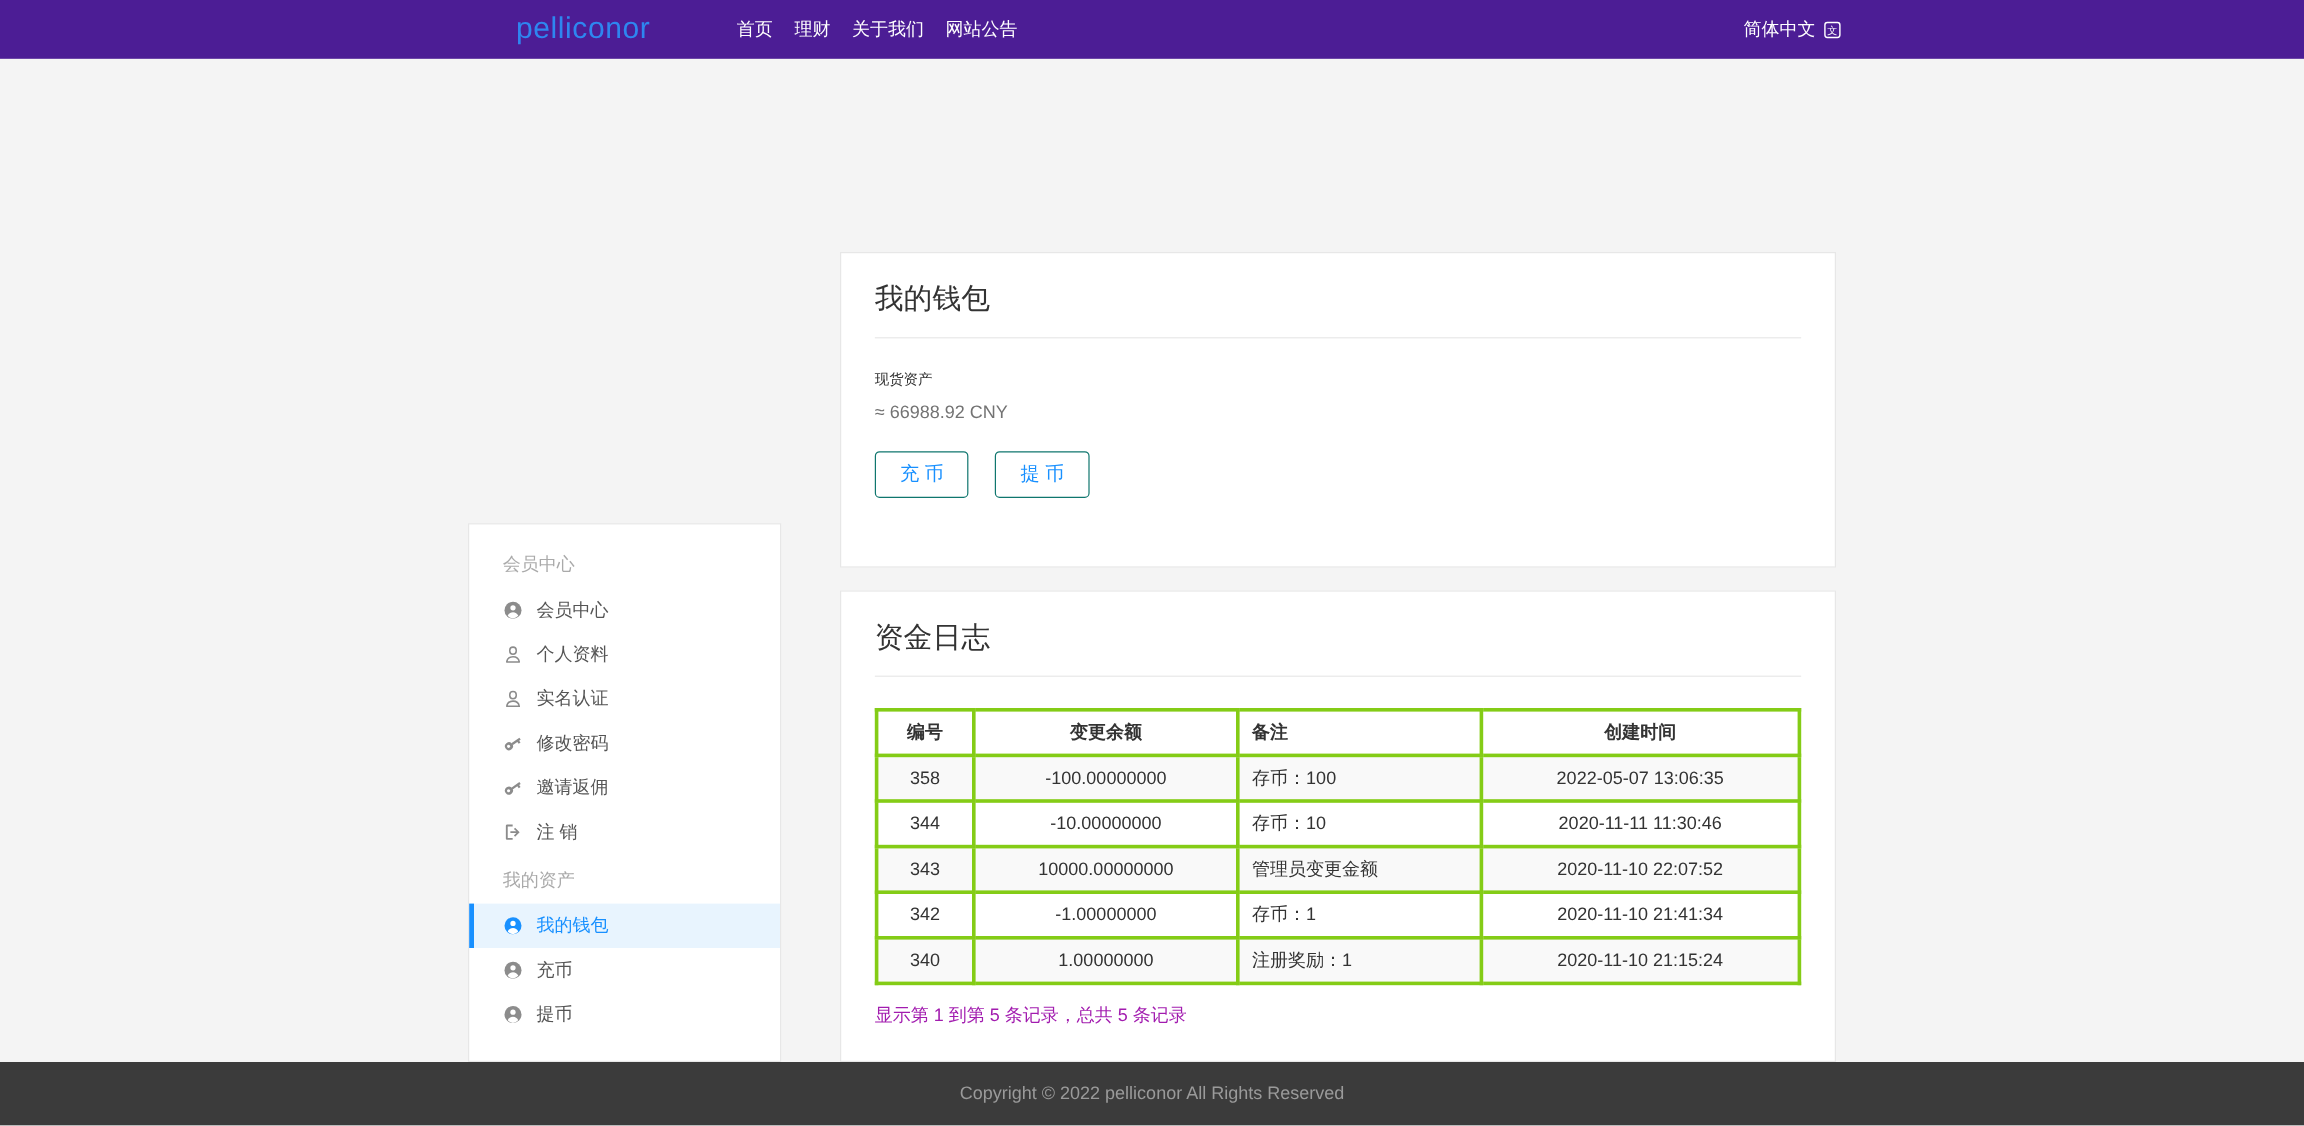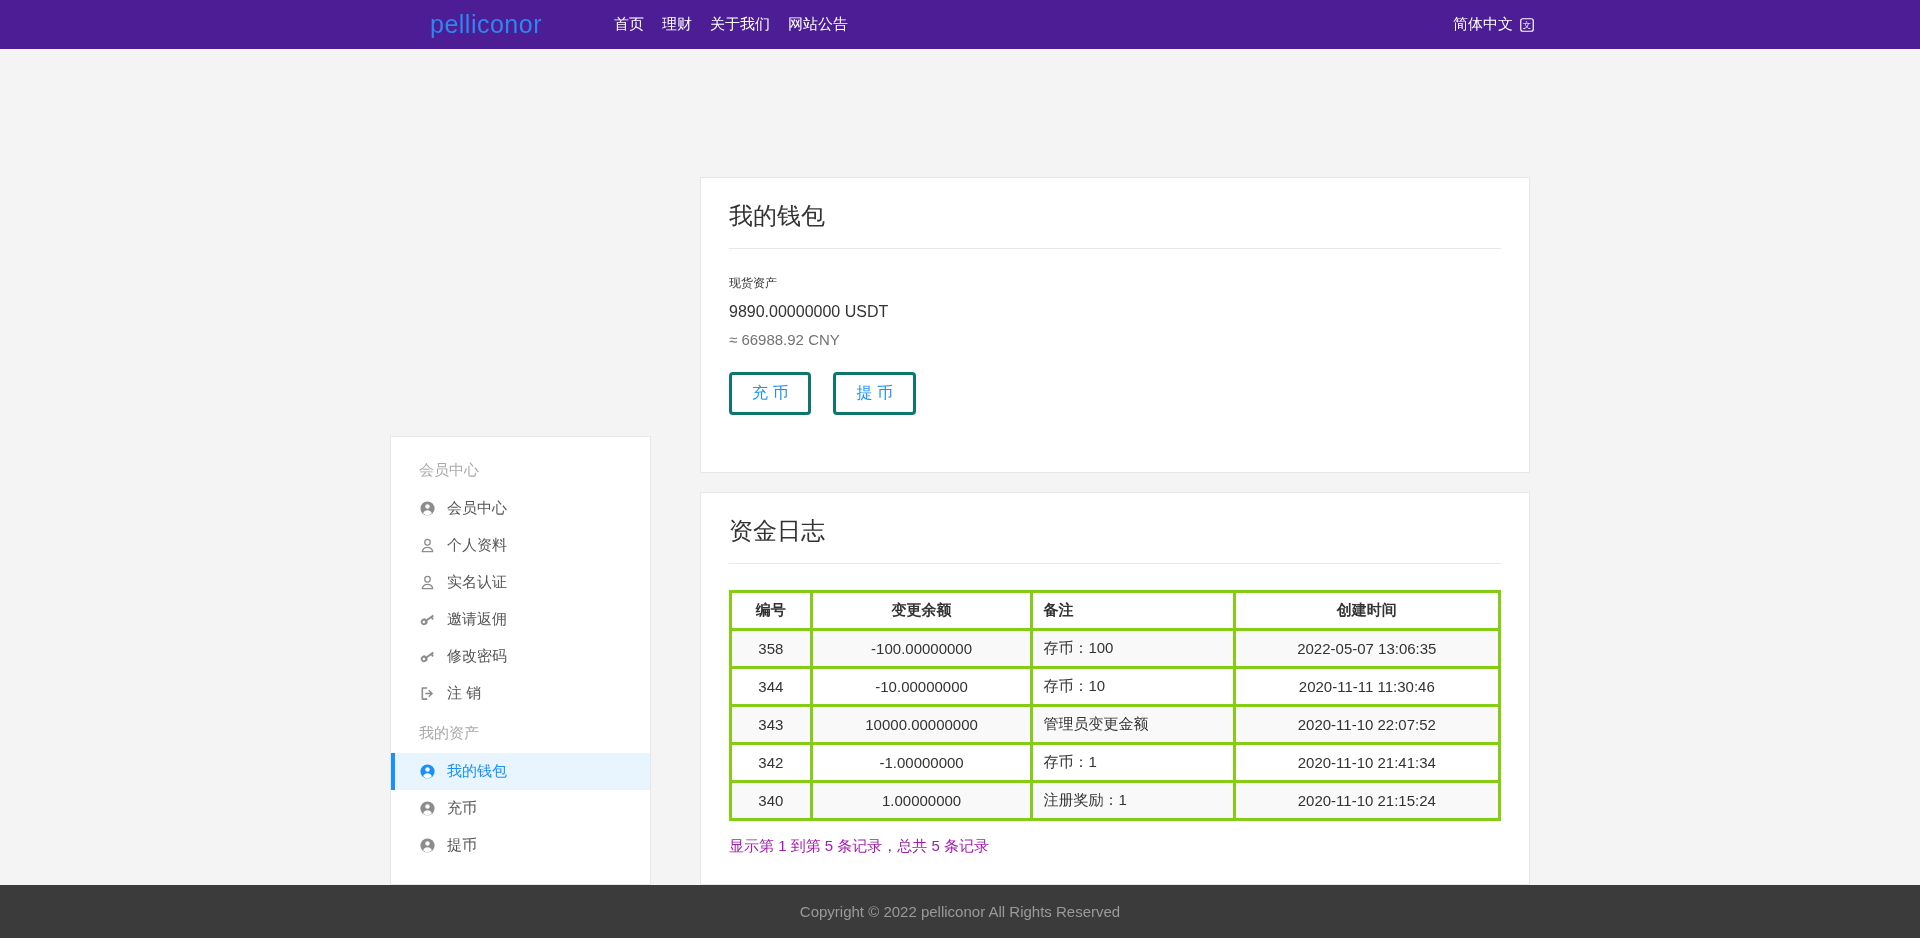--- a/index.html
+++ b/index.html
@@ -30,21 +30,21 @@
   .side-item.active { background:#e8f4fe; border-left-color:#1890ff; color:#1890ff; }
   .side-item.active .side-icon { color:#1890ff; }
   
   .main { flex:1; display:flex; flex-direction:column; gap:19px; }
   .card { background:#fff; border:1px solid #e7e7e7; padding:22px 28px; }
   .card-title { font-size:24px; font-weight:400; color:#333; padding-bottom:16px; border-bottom:1px solid #e8e8e8; }
   .asset-label { margin-top:26px; font-size:12px; color:#333; }
   .asset-amount { margin-top:11px; font-size:16px; color:#333; }
   .asset-cny { margin-top:10px; font-size:15px; color:#737373; }
   .btn-row { margin-top:24px; margin-bottom:35px; display:flex; gap:22px; }
-  .btn-outline { background:#fff; border:3px solid #0f766e; color:#1890ff; font-size:16px; font-family:inherit; padding:8px 20px; border-radius:4px; cursor:pointer; }
+  .btn-outline { background:#fff; border:1px solid #0f766e; color:#1890ff; font-size:16px; font-family:inherit; padding:8px 20px; border-radius:4px; cursor:pointer; }
   
   .table-wrap { margin-top:26px; }
   table { width:100%; border-collapse:collapse; font-size:15px; color:#333; table-layout:fixed; }
   th, td { border:3px solid #84cc16; padding:8px 10px; }
   th { font-weight:bold; text-align:center; height:37px; background:#fff; }
   th:nth-child(3) { text-align:left; }
   td { height:36px; text-align:center; }
   td:nth-child(3) { text-align:left; }
   tbody tr:nth-child(odd) { background:#f9f9f9; }
   .summary { margin-top:16px; font-size:15px; color:#a21caf; padding-bottom:6px; }
@@ -107,30 +107,30 @@
         </span>
         <span>实名认证</span>
       </div>
       <div class="side-item">
         <span class="side-icon rot">
           <svg viewBox="0 0 24 24" fill="currentColor">
             <path fill-rule="evenodd" d="M6.2 7.3a4.7 4.7 0 1 0 0 9.4 4.7 4.7 0 0 0 0-9.4zm-.4 2.8a1.8 1.8 0 1 1 0 3.6 1.8 1.8 0 0 1 0-3.6z"></path>
             <path d="M10.4 10.8H22v2.7h-2.2v2.8h-2.6v-2.8h-6.8z"></path>
           </svg>
         </span>
-        <span>邀请返佣</span>
+        <span>修改密码</span>
       </div>
       <div class="side-item">
         <span class="side-icon rot">
           <svg viewBox="0 0 24 24" fill="currentColor">
             <path fill-rule="evenodd" d="M6.2 7.3a4.7 4.7 0 1 0 0 9.4 4.7 4.7 0 0 0 0-9.4zm-.4 2.8a1.8 1.8 0 1 1 0 3.6 1.8 1.8 0 0 1 0-3.6z"></path>
             <path d="M10.4 10.8H22v2.7h-2.2v2.8h-2.6v-2.8h-6.8z"></path>
           </svg>
         </span>
-        <span>修改密码</span>
+        <span>邀请返佣</span>
       </div>
       <div class="side-item">
         <span class="side-icon">
           <svg viewBox="0 0 24 24" fill="currentColor">
             <path d="M11.6 3H5.2C4.3 3 3.6 3.7 3.6 4.6v14.8c0 .9.7 1.6 1.6 1.6h6.4v-2.2H5.8V5.2h5.8V3z"></path>
             <path d="M14.5 6.7l-1.4 1.4 2.8 2.9H8.9v2h7l-2.8 2.9 1.4 1.4 5.3-5.3z"></path>
           </svg>
         </span>
         <span>注 销</span>
       </div>
@@ -165,21 +165,20 @@
         </span>
         <span>提币</span>
       </div>
     </aside>
 
   <div class="main">
 
     <section class="card">
       <div class="card-title">我的钱包</div>
       <div class="asset-label">现货资产</div>
-      <div class="asset-amount">9890.00000000 USDT</div>
       <div class="asset-cny">≈ 66988.92 CNY</div>
       <div class="btn-row">
         <button class="btn-outline">充 币</button>
         <button class="btn-outline">提 币</button>
       </div>
     </section>
 
     <section class="card">
       <div class="card-title">资金日志</div>
       <div class="table-wrap">

